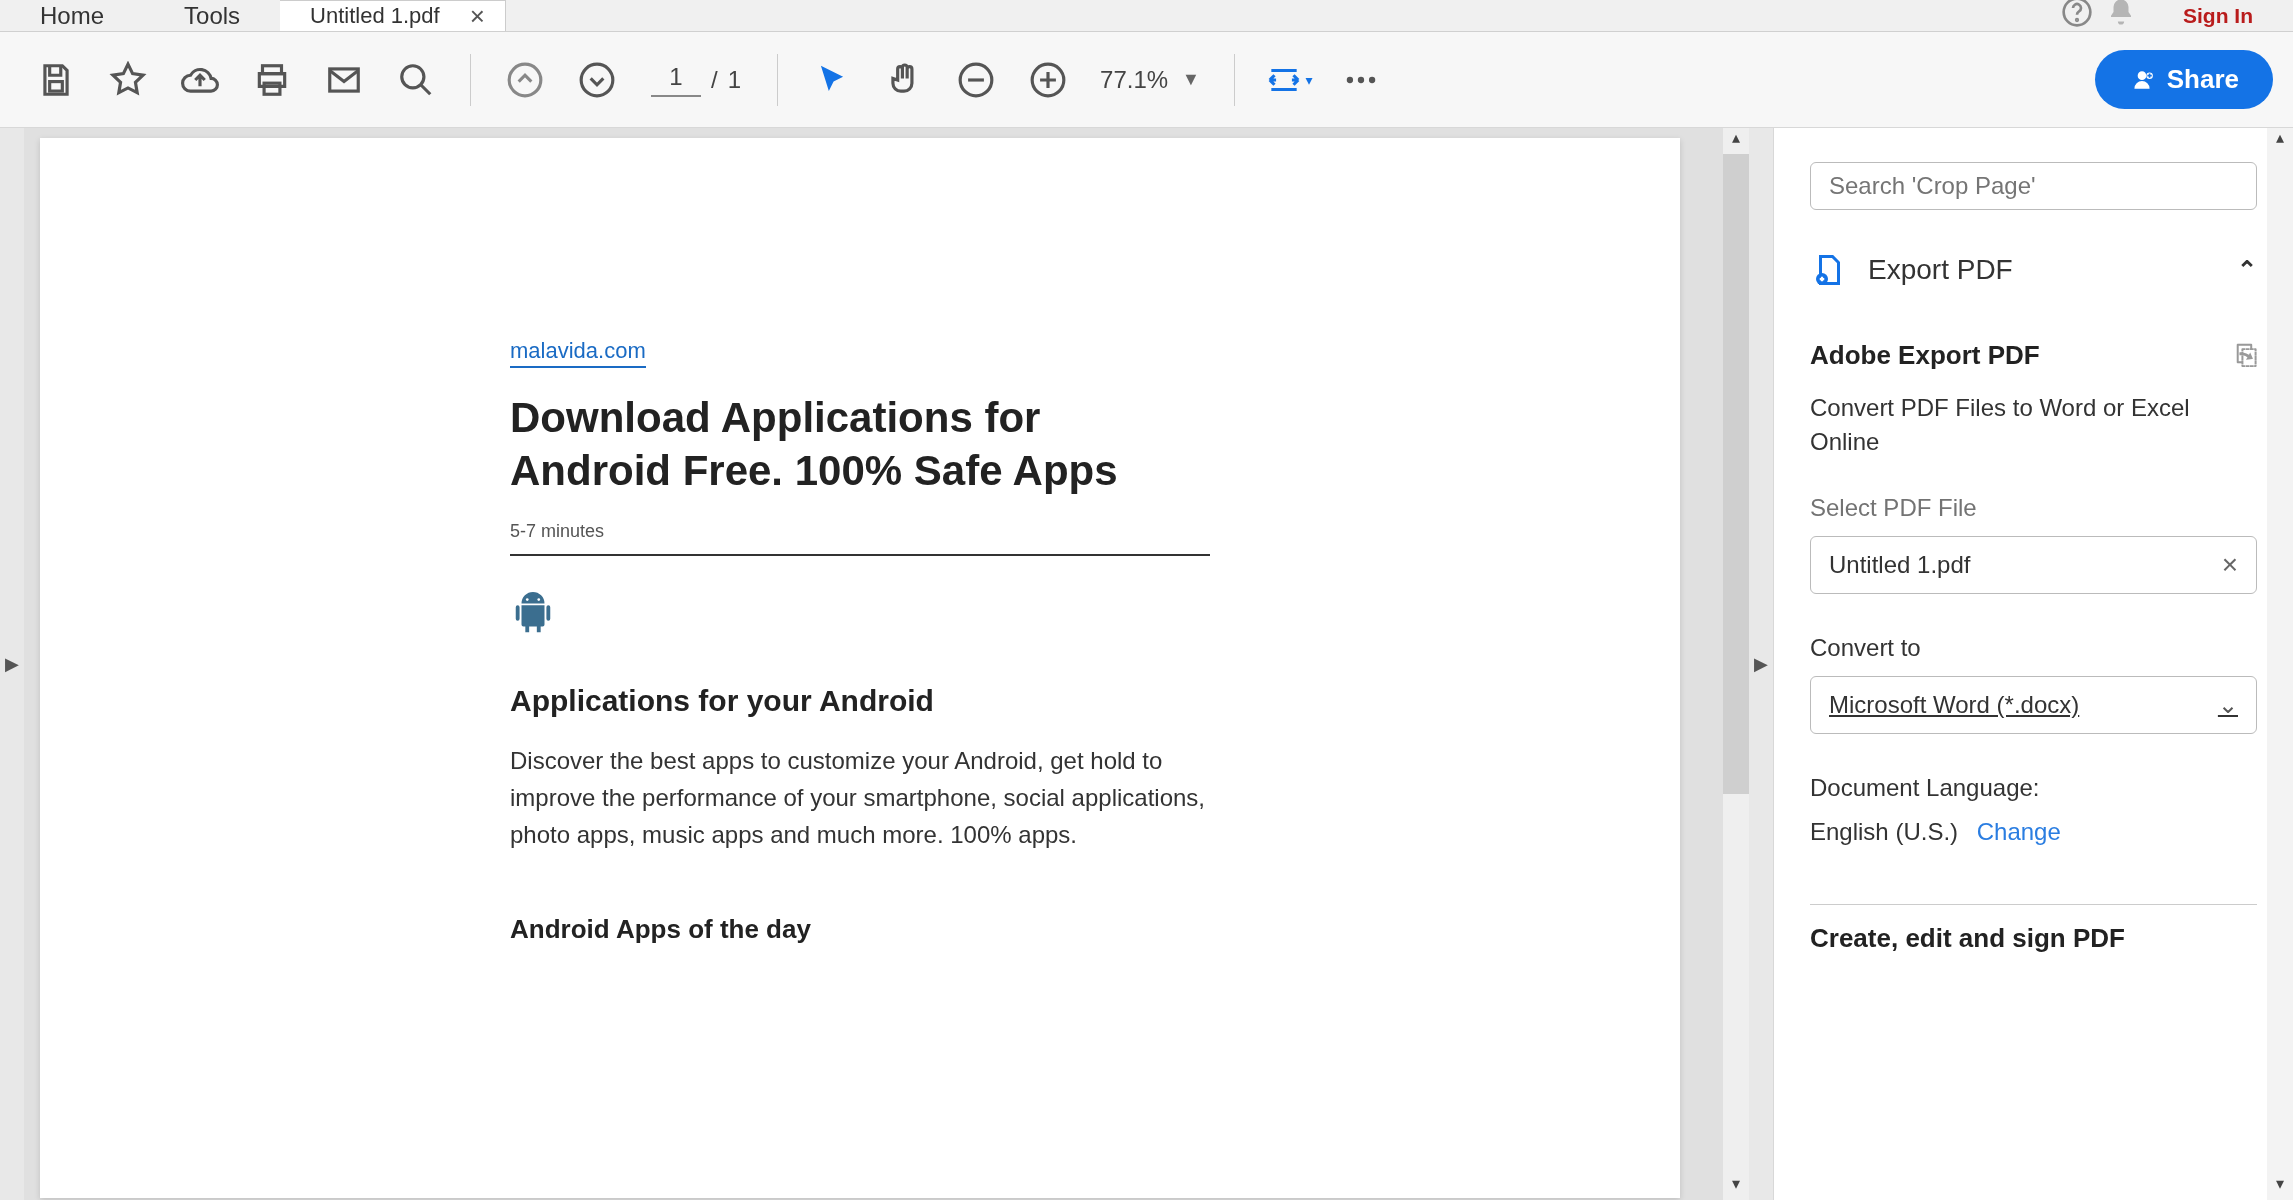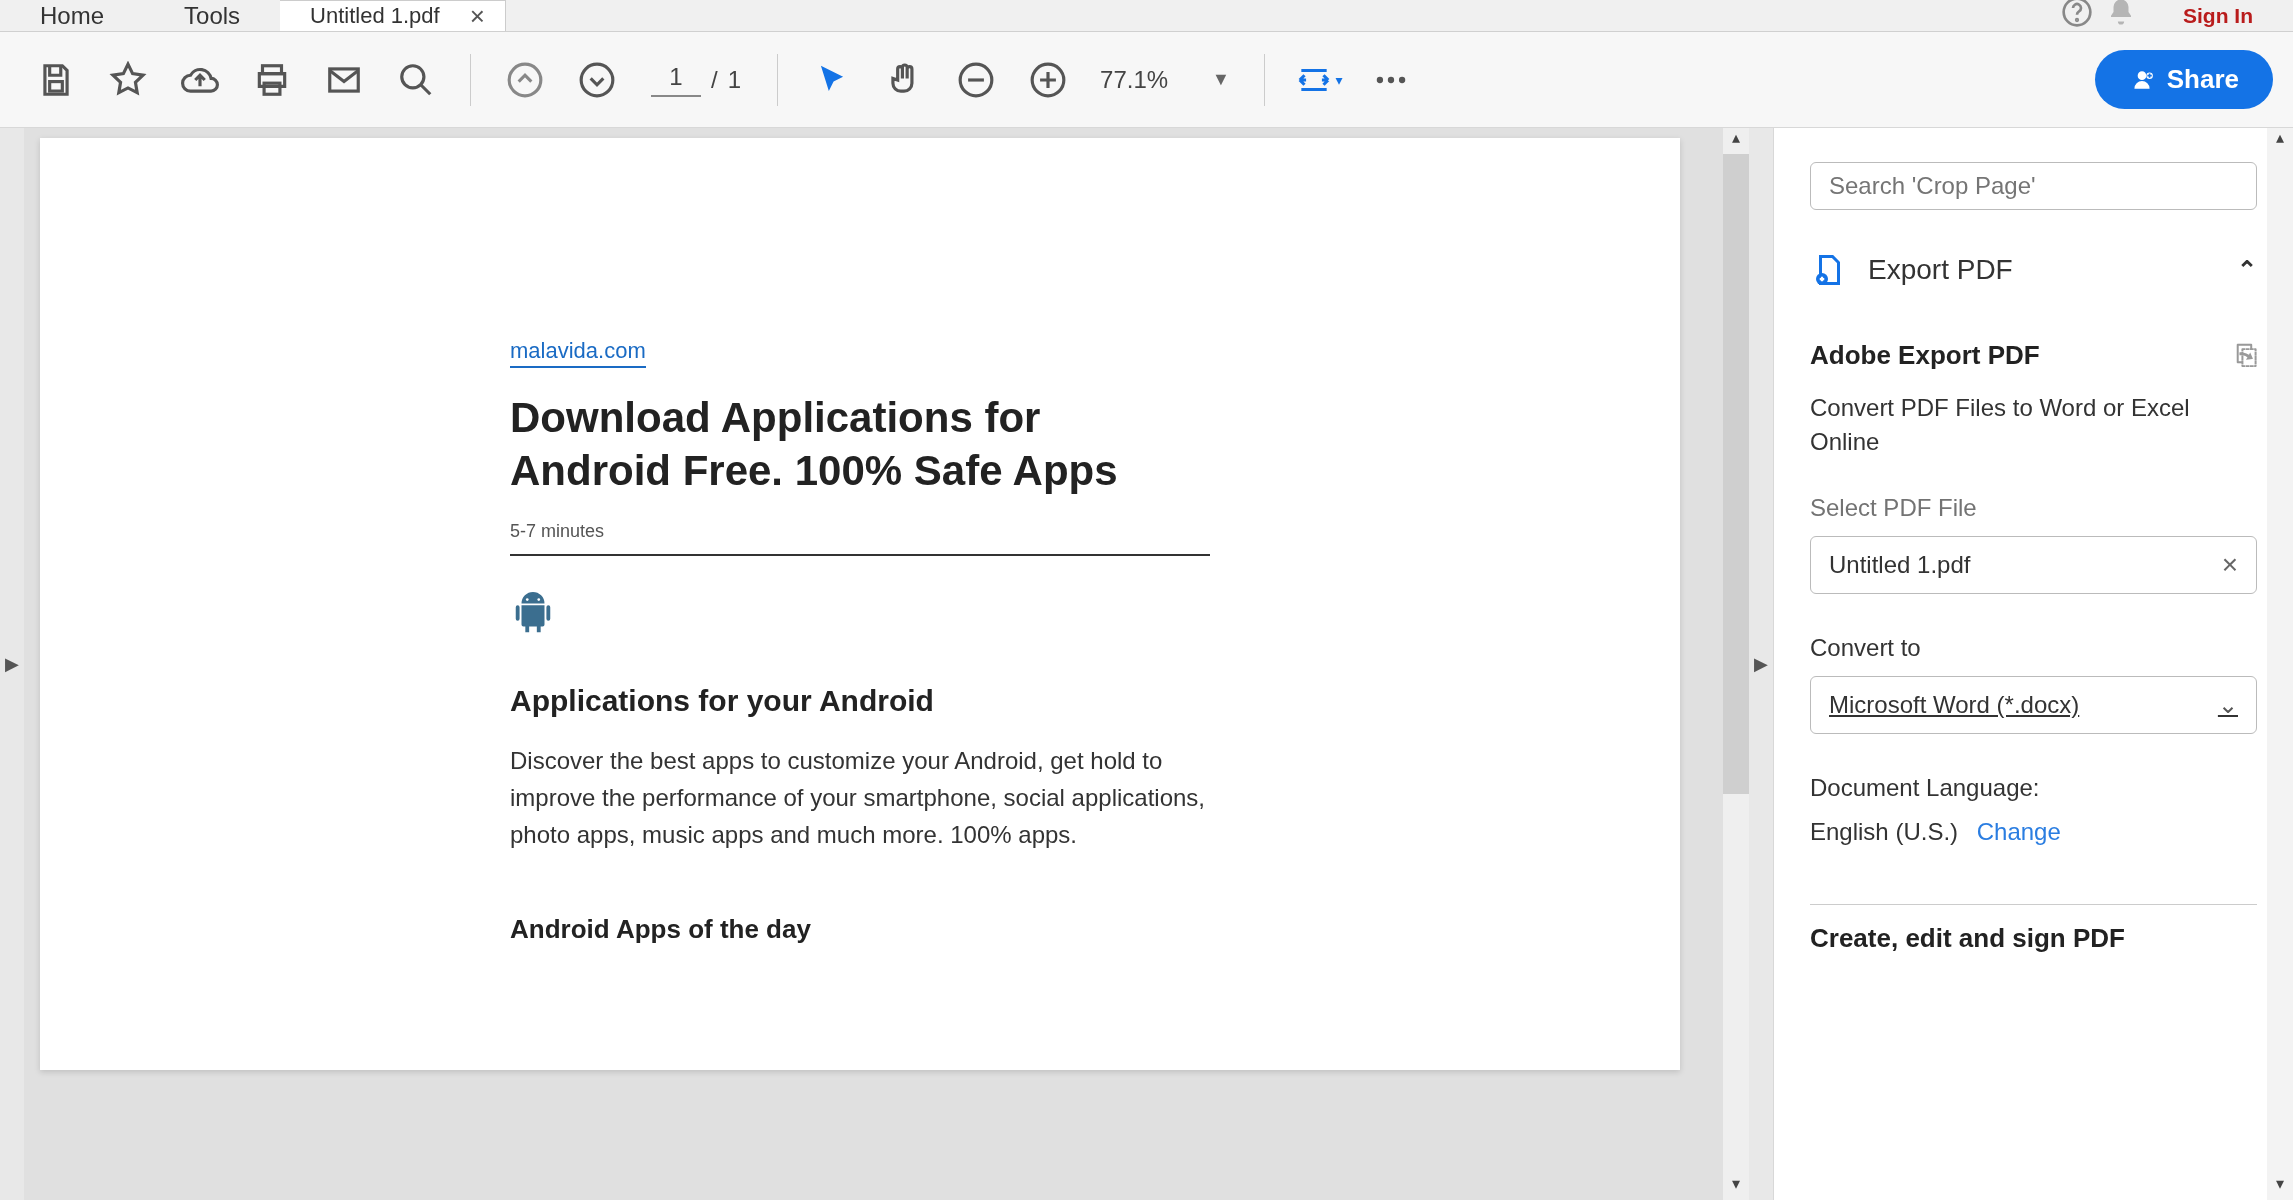--- a/index.html
+++ b/index.html
@@ -14,32 +14,32 @@
 .help-ico, .bell-ico { width: 44px; text-align: center; font-size: 30px; color: #888; cursor: pointer; }
 .sign-in { font-size: 21px; font-weight: 600; color: #b91c1c; padding: 0 40px; cursor: pointer; }
 
 
 .toolbar { height: 96px; background: #f7f7f7; border-bottom: 1px solid #d8d8d8; display: flex; align-items: center; padding: 0 20px; }
 .tbtn { width: 60px; height: 60px; display: flex; align-items: center; justify-content: center; color: #555; cursor: pointer; margin: 0 6px; }
 .tbtn svg { width: 38px; height: 38px; }
 .vsep { width: 1px; height: 52px; background: #ccc; margin: 0 18px; }
 .page-box { display: flex; align-items: center; font-size: 24px; color: #444; gap: 10px; margin: 0 18px; }
 .page-input { width: 50px; border: none; border-bottom: 2px solid #888; text-align: center; font-size: 24px; background: transparent; color: #444; padding-bottom: 4px; }
-.zoom-box { display: flex; align-items: center; font-size: 24px; color: #444; margin: 0 16px; cursor: pointer; gap: 30px; }
+.zoom-box { display: flex; align-items: center; font-size: 24px; color: #444; margin: 0 16px; cursor: pointer; }
 .zoom-box .caret { margin-left: 14px; font-size: 18px; color: #666; }
 .toolbar-spacer { flex: 1; }
 .share-btn { background: #1473e6; color: #fff; border-radius: 30px; padding: 14px 34px; font-size: 26px; font-weight: 600; display: flex; align-items: center; gap: 12px; cursor: pointer; }
 .share-btn svg { width: 26px; height: 26px; fill: #fff; }
 
 
 .main { display: flex; height: calc(100% - 128px); }
 .left-gutter { width: 24px; background: #e8e8e8; display: flex; align-items: center; justify-content: center; }
 .left-gutter .tri { font-size: 18px; color: #555; cursor: pointer; }
 .doc-area { flex: 1; background: #e0e0e0; position: relative; overflow: hidden; }
-.page { background: #fff; margin: 10px 0 0 16px; width: 1640px; height: 932px; padding: 200px 470px 0 470px; box-shadow: 0 2px 6px rgba(0,0,0,0.15); }
+.page { background: #fff; margin: 10px 0 0 16px; width: 1640px; height: 1060px; padding: 200px 470px 0 470px; box-shadow: 0 2px 6px rgba(0,0,0,0.15); }
 .page a.srclink { color: #1a6bc4; font-size: 22px; border-bottom: 2px solid #1a6bc4; padding-bottom: 3px; }
 .page h1 { font-size: 42px; font-weight: 700; color: #222; margin-top: 28px; line-height: 1.25; }
 .page .readtime { font-size: 18px; color: #555; margin-top: 24px; padding-bottom: 12px; border-bottom: 2px solid #333; width: 100%; }
 .android-ico { width: 46px; height: 46px; margin-top: 34px; }
 .page h2 { font-size: 30px; font-weight: 700; color: #222; margin-top: 44px; }
 .page p { font-size: 24px; color: #333; margin-top: 24px; line-height: 1.55; }
 .page h3 { font-size: 26px; font-weight: 700; color: #222; margin-top: 60px; }
 .doc-scroll { position: absolute; right: 0; top: 0; width: 26px; height: 100%; background: #efefef; }
 .doc-scroll .up, .doc-scroll .dn { height: 26px; text-align: center; font-size: 16px; color: #444; cursor: pointer; }
 .doc-scroll .dn { position: absolute; bottom: 0; width: 100%; }

